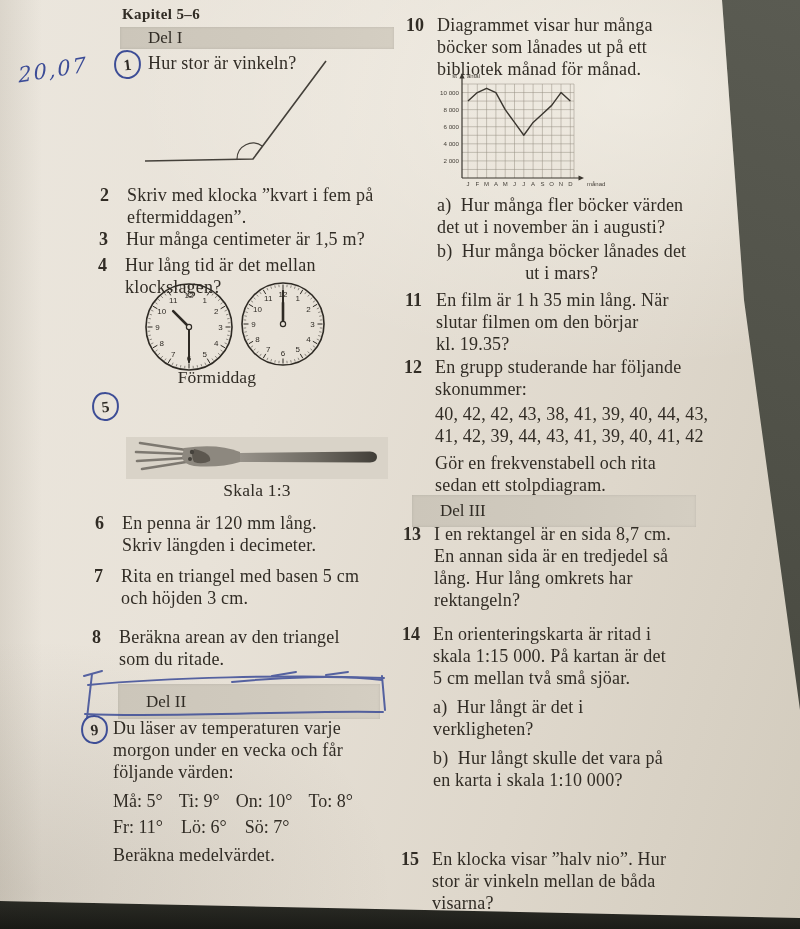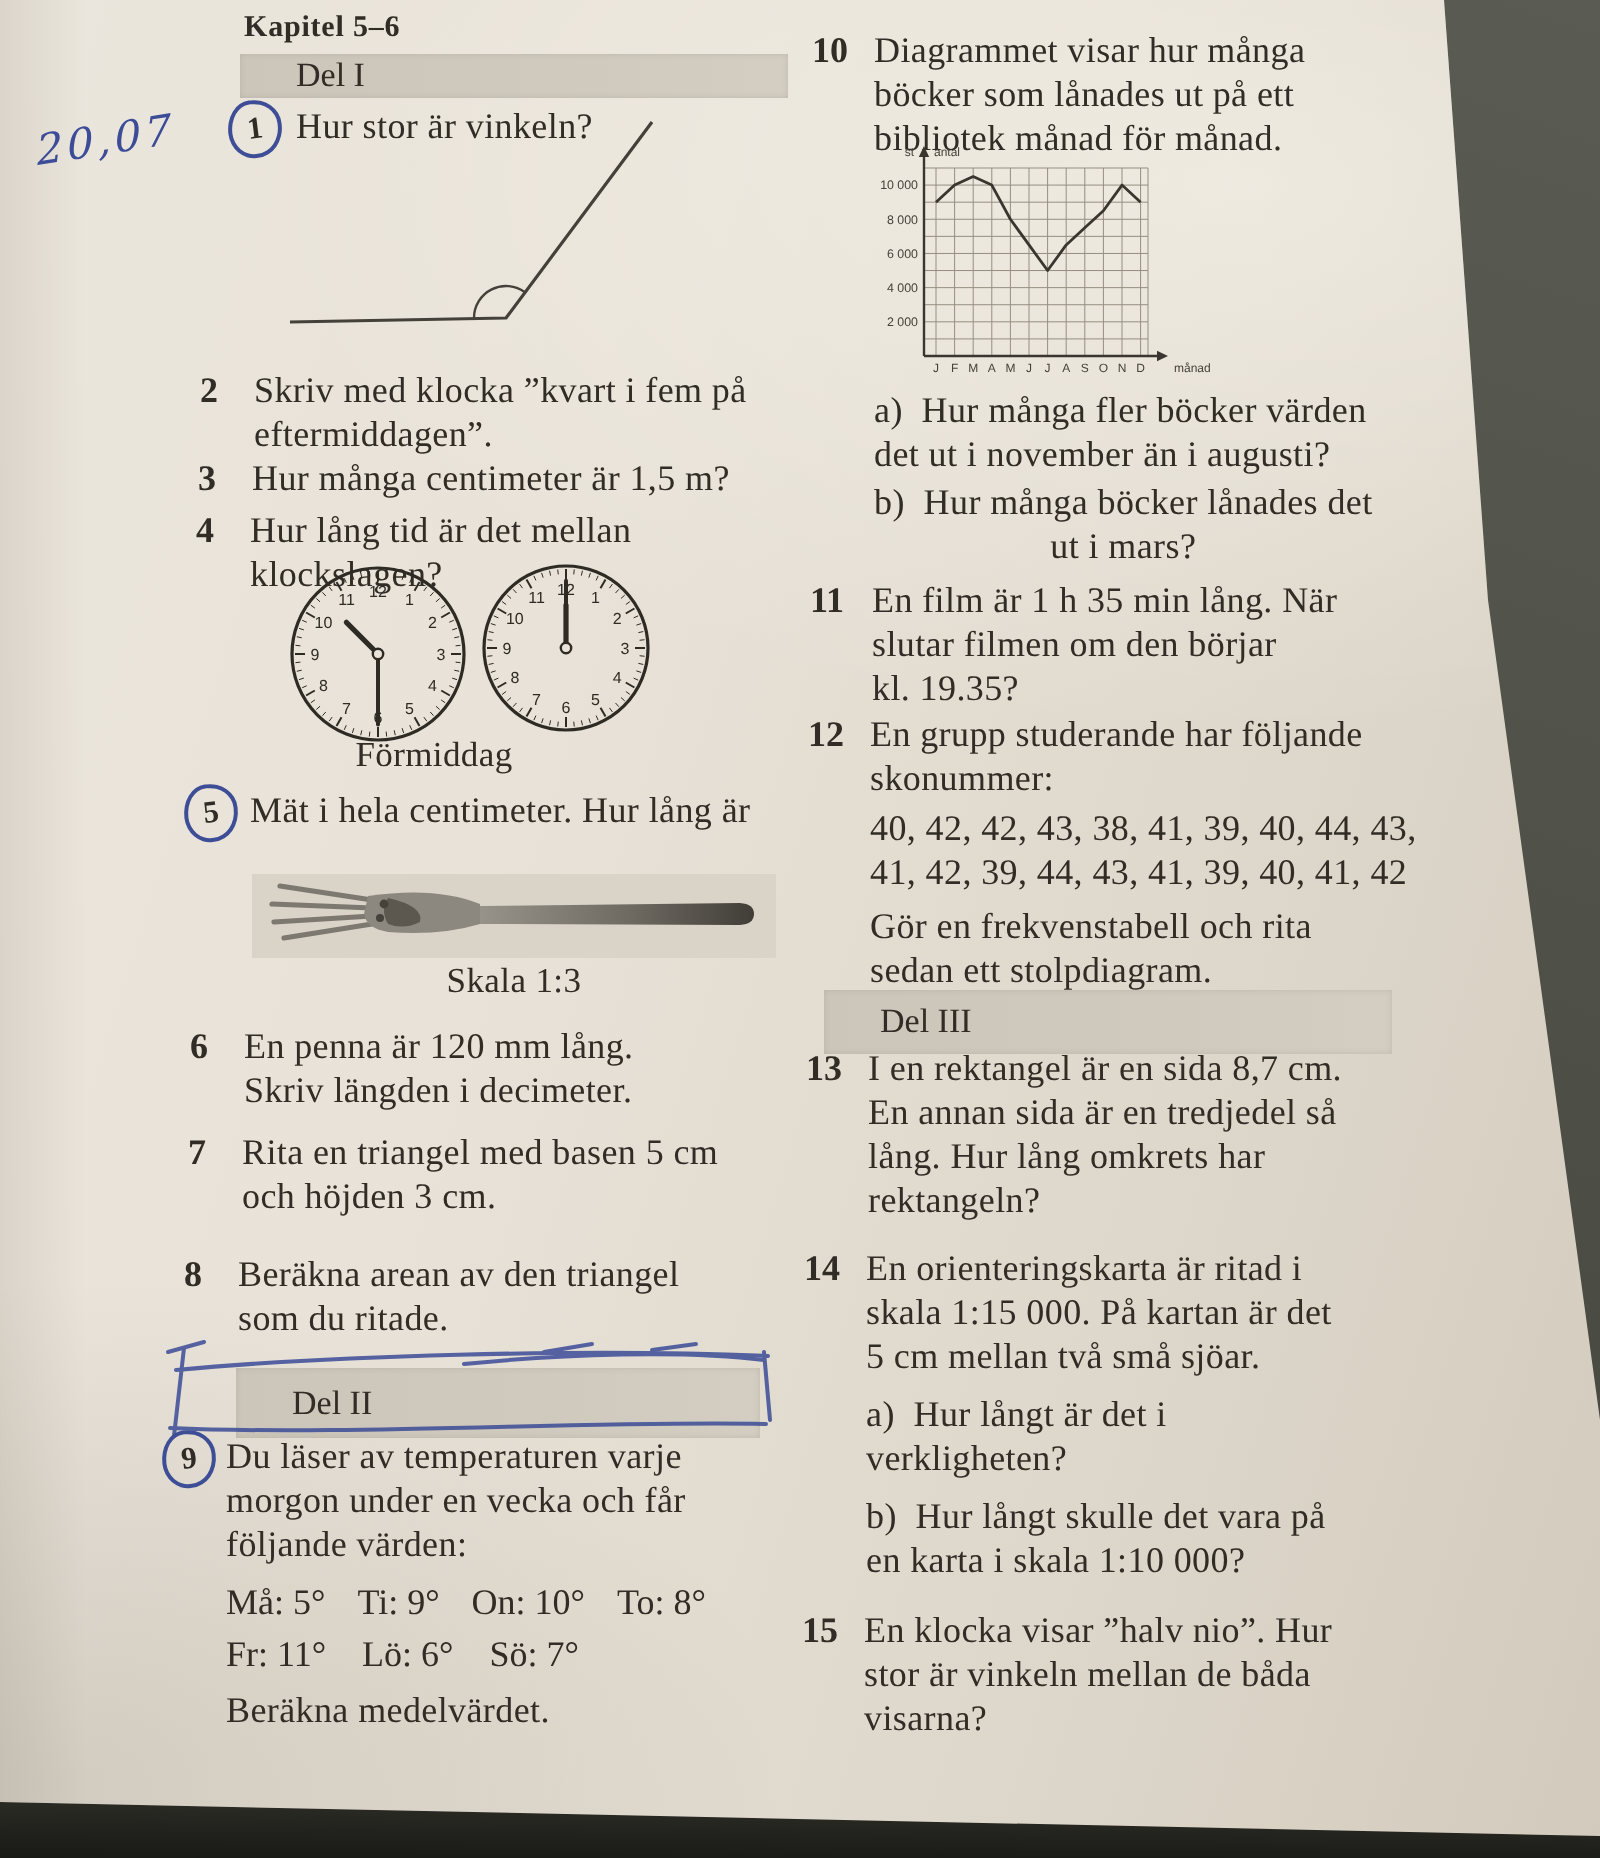--- a/index.html
+++ b/index.html
@@ -240,21 +240,20 @@
         <line x1="141" y1="43" x2="141" y2="21.68" stroke="#2e2a24" stroke-width="2.6" stroke-linecap="round"></line>
         <line x1="141" y1="43" x2="141" y2="9.380000000000003" stroke="#2e2a24" stroke-width="2" stroke-linecap="round"></line>
         <circle cx="141" cy="43" r="2.6" fill="#e9e3d9" stroke="#2e2a24" stroke-width="1.2"></circle>
       </svg>
   <div class="caption" style="left:137px;top:367px;width:160px;">Förmiddag</div>
 
   <div class="circled" style="left:92px;top:392px;">
     <span>5</span>
   </div>
   <div class="prob" style="left:125px;top:394px;">
-    <div class="ln">Mät i hela centimeter. Hur lång är</div>
   </div>
   <svg style="left:126px;top:437px;" width="262" height="42" viewBox="0 0 262 42">
     <defs>
       <linearGradient id="fg" x1="0" y1="0" x2="1" y2="0">
         <stop offset="0" stop-color="#97928a"></stop>
             <stop offset="0.55" stop-color="#6e6a62"></stop>
             <stop offset="1" stop-color="#413e38"></stop>
       </linearGradient>
     </defs>
     <rect x="0" y="0" width="262" height="42" fill="#d9d3c8"></rect>
@@ -424,21 +423,21 @@
     <span class="pnum wide">14</span>
     <div class="ln">En orienteringskarta är ritad i</div>
     <div class="ln">skala 1:15 000. På kartan är det</div>
     <div class="ln">5 cm mellan två små sjöar.</div>
     <div class="ln" style="margin-top:7px;">a)  Hur långt är det i</div>
     <div class="ln">verkligheten?</div>
     <div class="ln" style="margin-top:7px;">b)  Hur långt skulle det vara på</div>
     <div class="ln">en karta i skala 1:10 000?</div>
   </div>
 
-  <div class="prob" style="left:432px;top:804px;">
+  <div class="prob" style="left:432px;top:848px;">
     <span class="pnum wide">15</span>
     <div class="ln">En klocka visar ”halv nio”. Hur</div>
     <div class="ln">stor är vinkeln mellan de båda</div>
     <div class="ln">visarna?</div>
   </div>
 
 </div>
 </div>
 
 </body></html>

